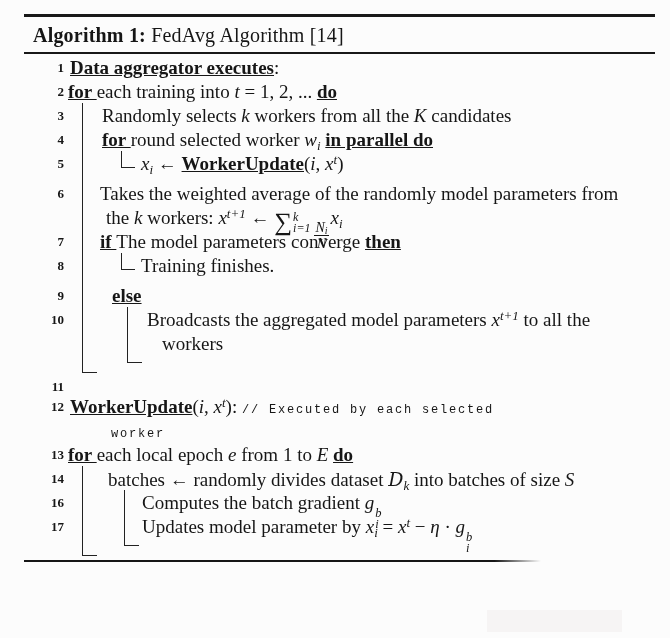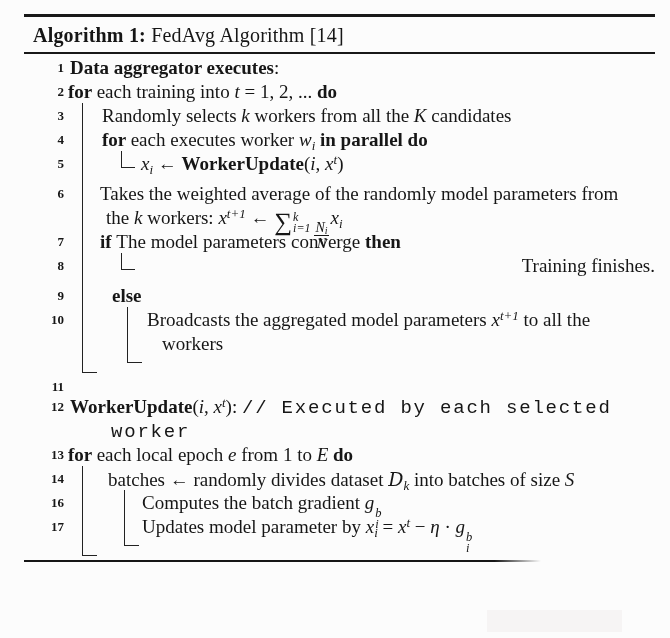--- a/index.html
+++ b/index.html
@@ -20,25 +20,25 @@
   .algo-body{position:relative;padding-top:2px;}
   .line{position:relative;height:24px;}
   .num{
     position:absolute;left:0;top:5px;width:40px;text-align:right;
     font-size:13px;font-weight:bold;line-height:14px;color:#161616;
   }
   .content{
     display:block;white-space:nowrap;
     font-size:19px;line-height:24px;
   }
-  .content b{font-weight:bold;}
+  .content b{font-weight:bold;text-decoration:underline;}
   .content i{font-style:italic;}
   .mono{
     font-family:"Liberation Mono","DejaVu Sans Mono",monospace;
-    font-size:19px;letter-spacing:1.8px;
+    font-size:12px;letter-spacing:1.8px;
   }
   .cal{font-style:italic;font-family:"DejaVu Serif",serif;}
   sub.v,sup.v{font-style:italic;font-size:13px;line-height:0;}
   sub.v{vertical-align:-4px;}
   sup.v{vertical-align:6px;}
   .g{position:absolute;top:-1px;bottom:-1px;width:0;border-left:1.6px solid #222;}
   .g.foot{bottom:auto;height:16px;width:13px;border-bottom:1.6px solid #222;}
   .g.endfoot{bottom:2px;width:14px;border-bottom:1.6px solid #222;}
   .sum{display:inline-flex;align-items:center;vertical-align:-6px;}
   .sum .sigma{font-size:25px;line-height:22px;}
@@ -73,21 +73,21 @@
         <span class="content" style="padding-left: 44px;"><b>for </b><span>each training into </span><i>t</i><span> = 1, 2, ... </span><b>do</b></span>
       </div>
       <div class="line">
         <span class="num">3</span>
         <span class="g bar" style="left: 58px;"></span>
         <span class="content" style="padding-left: 78px;"><span>Randomly selects </span><i>k</i><span> workers from all the </span><i>K</i><span> candidates</span></span>
       </div>
       <div class="line">
         <span class="num">4</span>
         <span class="g bar" style="left: 58px;"></span>
-        <span class="content" style="padding-left: 78px;"><b>for </b><span>each executes worker </span><i>w</i><sub class="v">i</sub><span> </span><b>in parallel do</b></span>
+        <span class="content" style="padding-left: 78px;"><b>for </b><span>round selected worker </span><i>w</i><sub class="v">i</sub><span> </span><b>in parallel do</b></span>
       </div>
       <div class="line">
         <span class="num">5</span>
         <span class="g bar" style="left: 58px;"></span>
         <span class="g foot" style="left: 97px;"></span>
         <span class="content" style="padding-left: 117px;"><i>x</i><sub class="v">i</sub><span> ← </span><b>WorkerUpdate</b><span>(</span><i>i</i><span>, </span><i>x</i><sup class="v">t</sup><span>)</span></span>
       </div>
       <div class="line" style="margin-top: 6px;">
         <span class="num">6</span>
         <span class="g bar" style="left: 58px; top: -7px;"></span>
@@ -108,21 +108,21 @@
       </div>
       <div class="line">
         <span class="num">7</span>
         <span class="g bar" style="left: 58px;"></span>
         <span class="content" style="padding-left: 76px;"><b>if </b><span>The model parameters converge </span><b>then</b></span>
       </div>
       <div class="line">
         <span class="num">8</span>
         <span class="g bar" style="left: 58px;"></span>
         <span class="g foot" style="left: 97px;"></span>
-        <span class="content" style="padding-left: 117px; text-align: right;"><span>Training finishes.</span></span>
+        <span class="content" style="padding-left: 117px;"><span>Training finishes.</span></span>
       </div>
       <div class="line" style="margin-top: 6px;">
         <span class="num">9</span>
         <span class="g bar" style="left: 58px; top: -7px;"></span>
         <span class="content" style="padding-left: 88px;"><b>else</b></span>
       </div>
       <div class="line">
         <span class="num">10</span>
         <span class="g bar" style="left: 58px;"></span>
         <span class="g bar" style="left: 103px;"></span>

